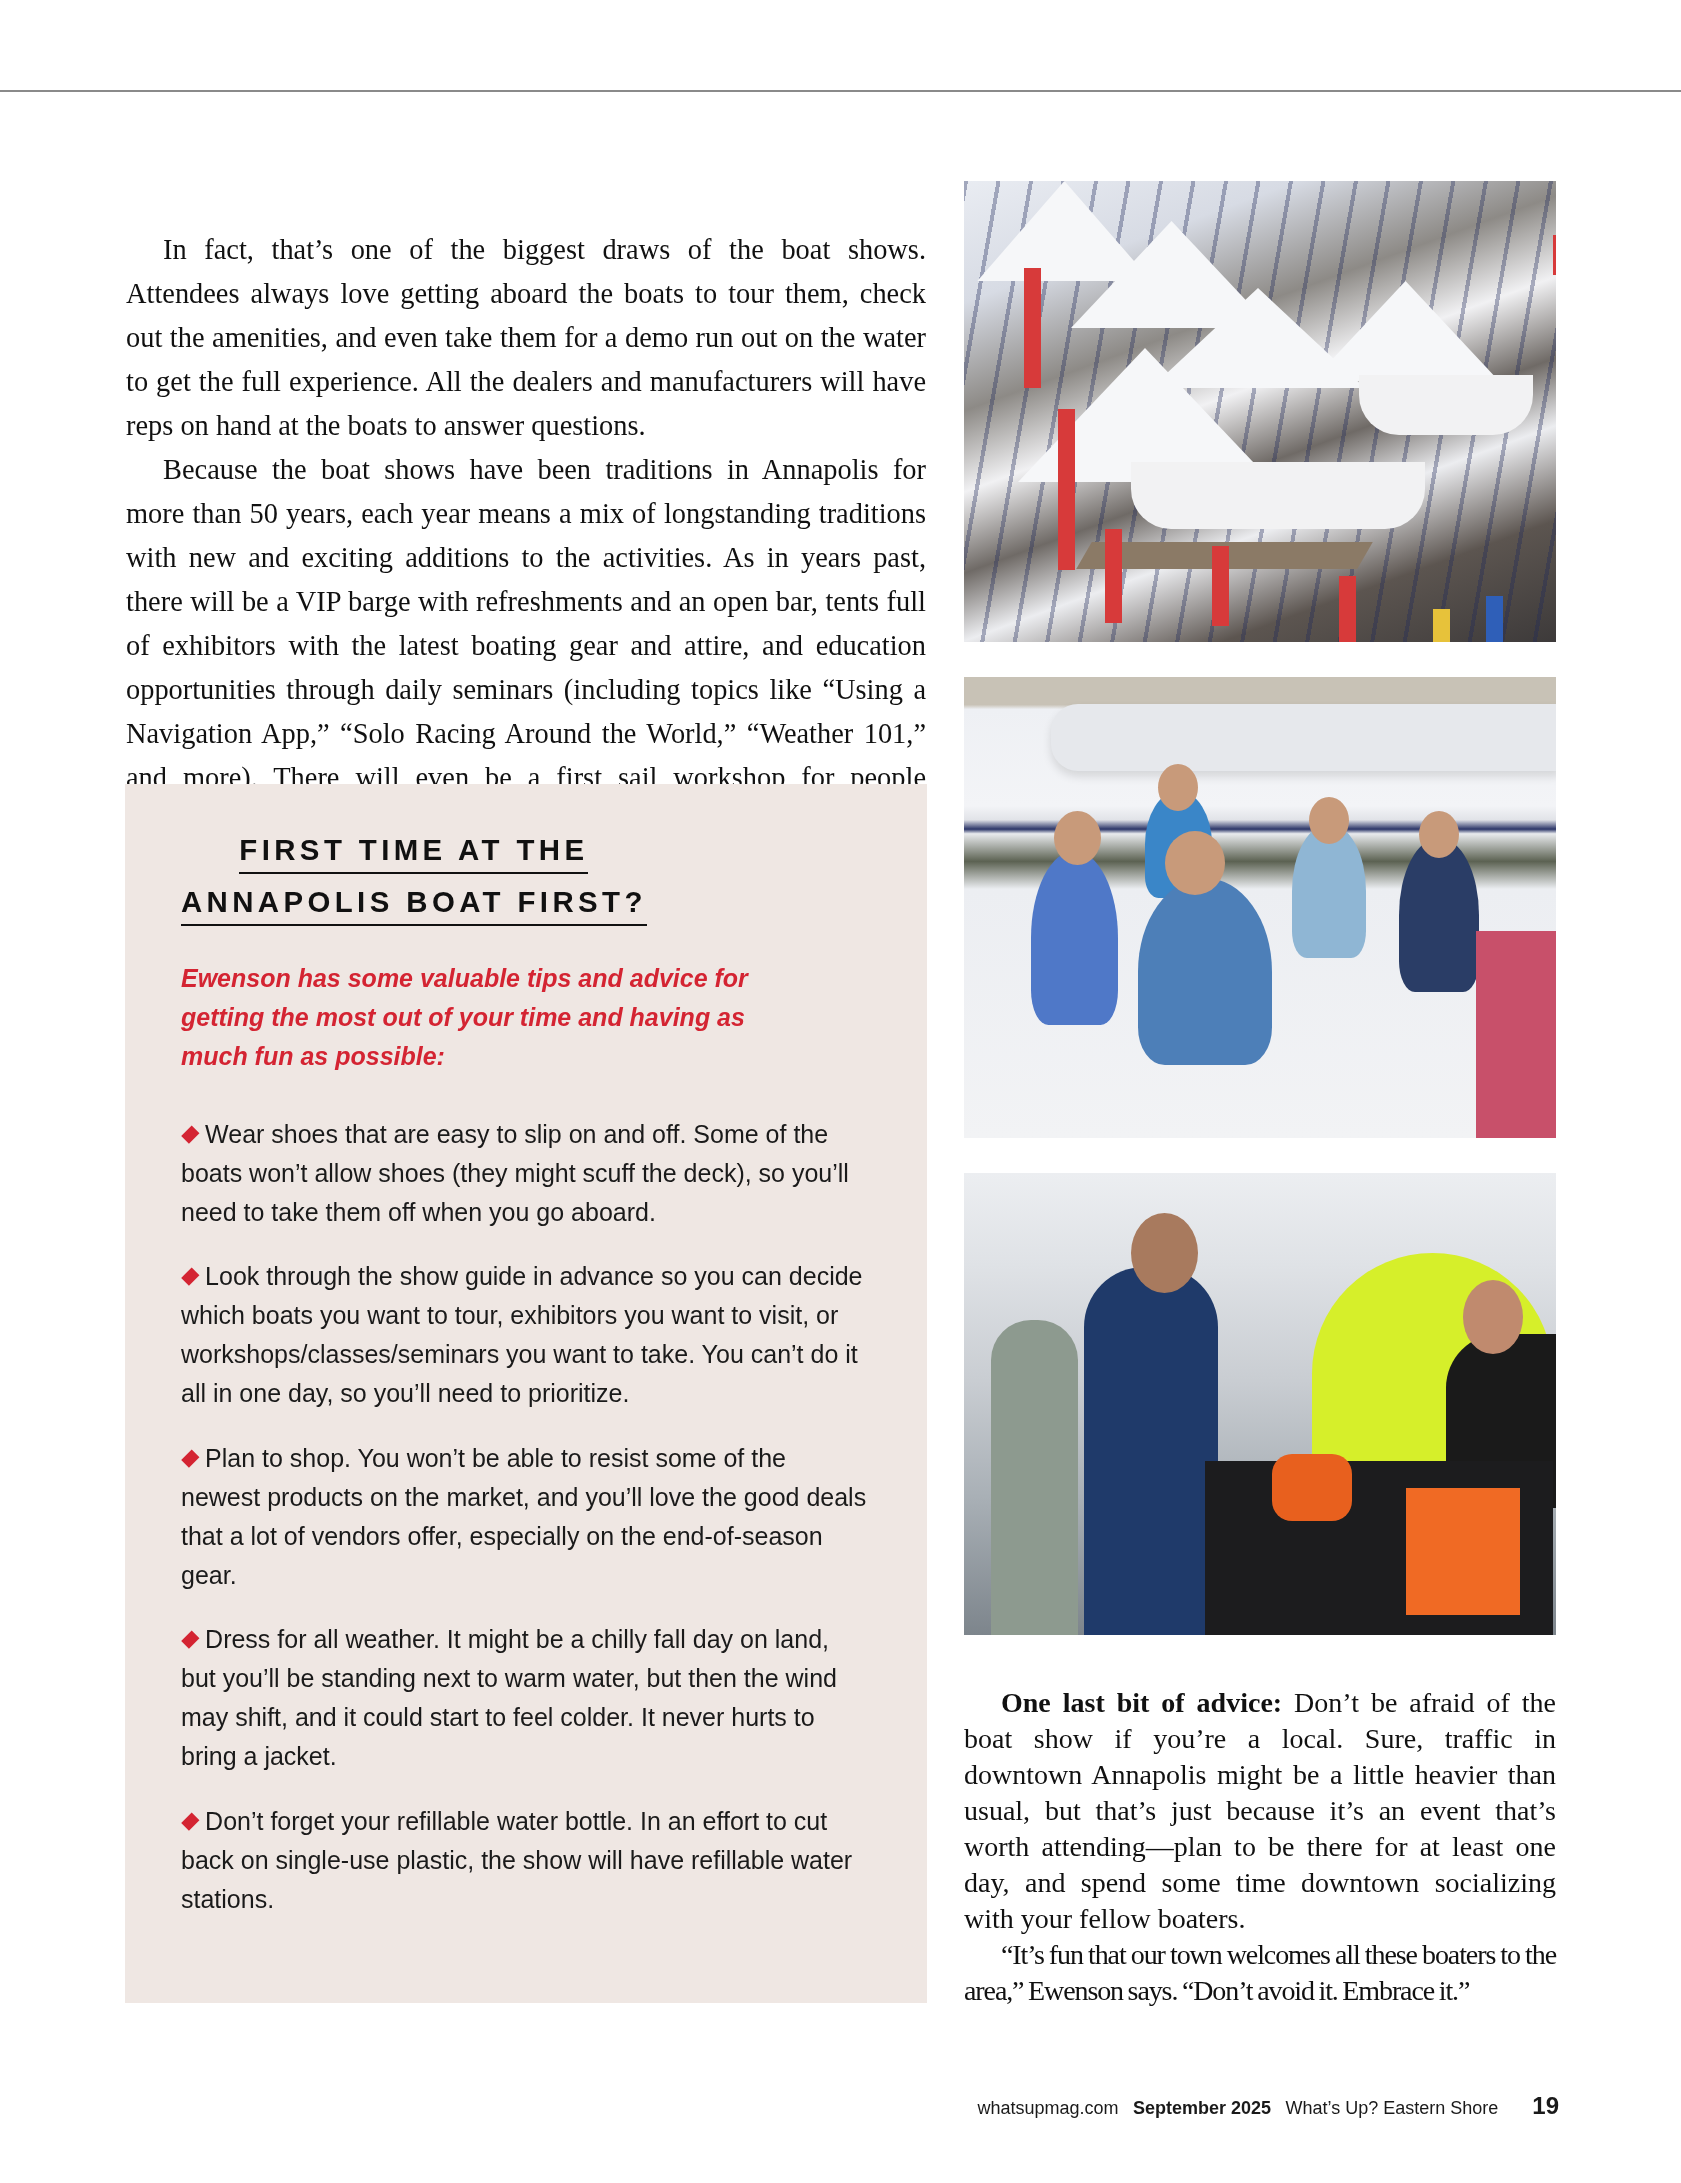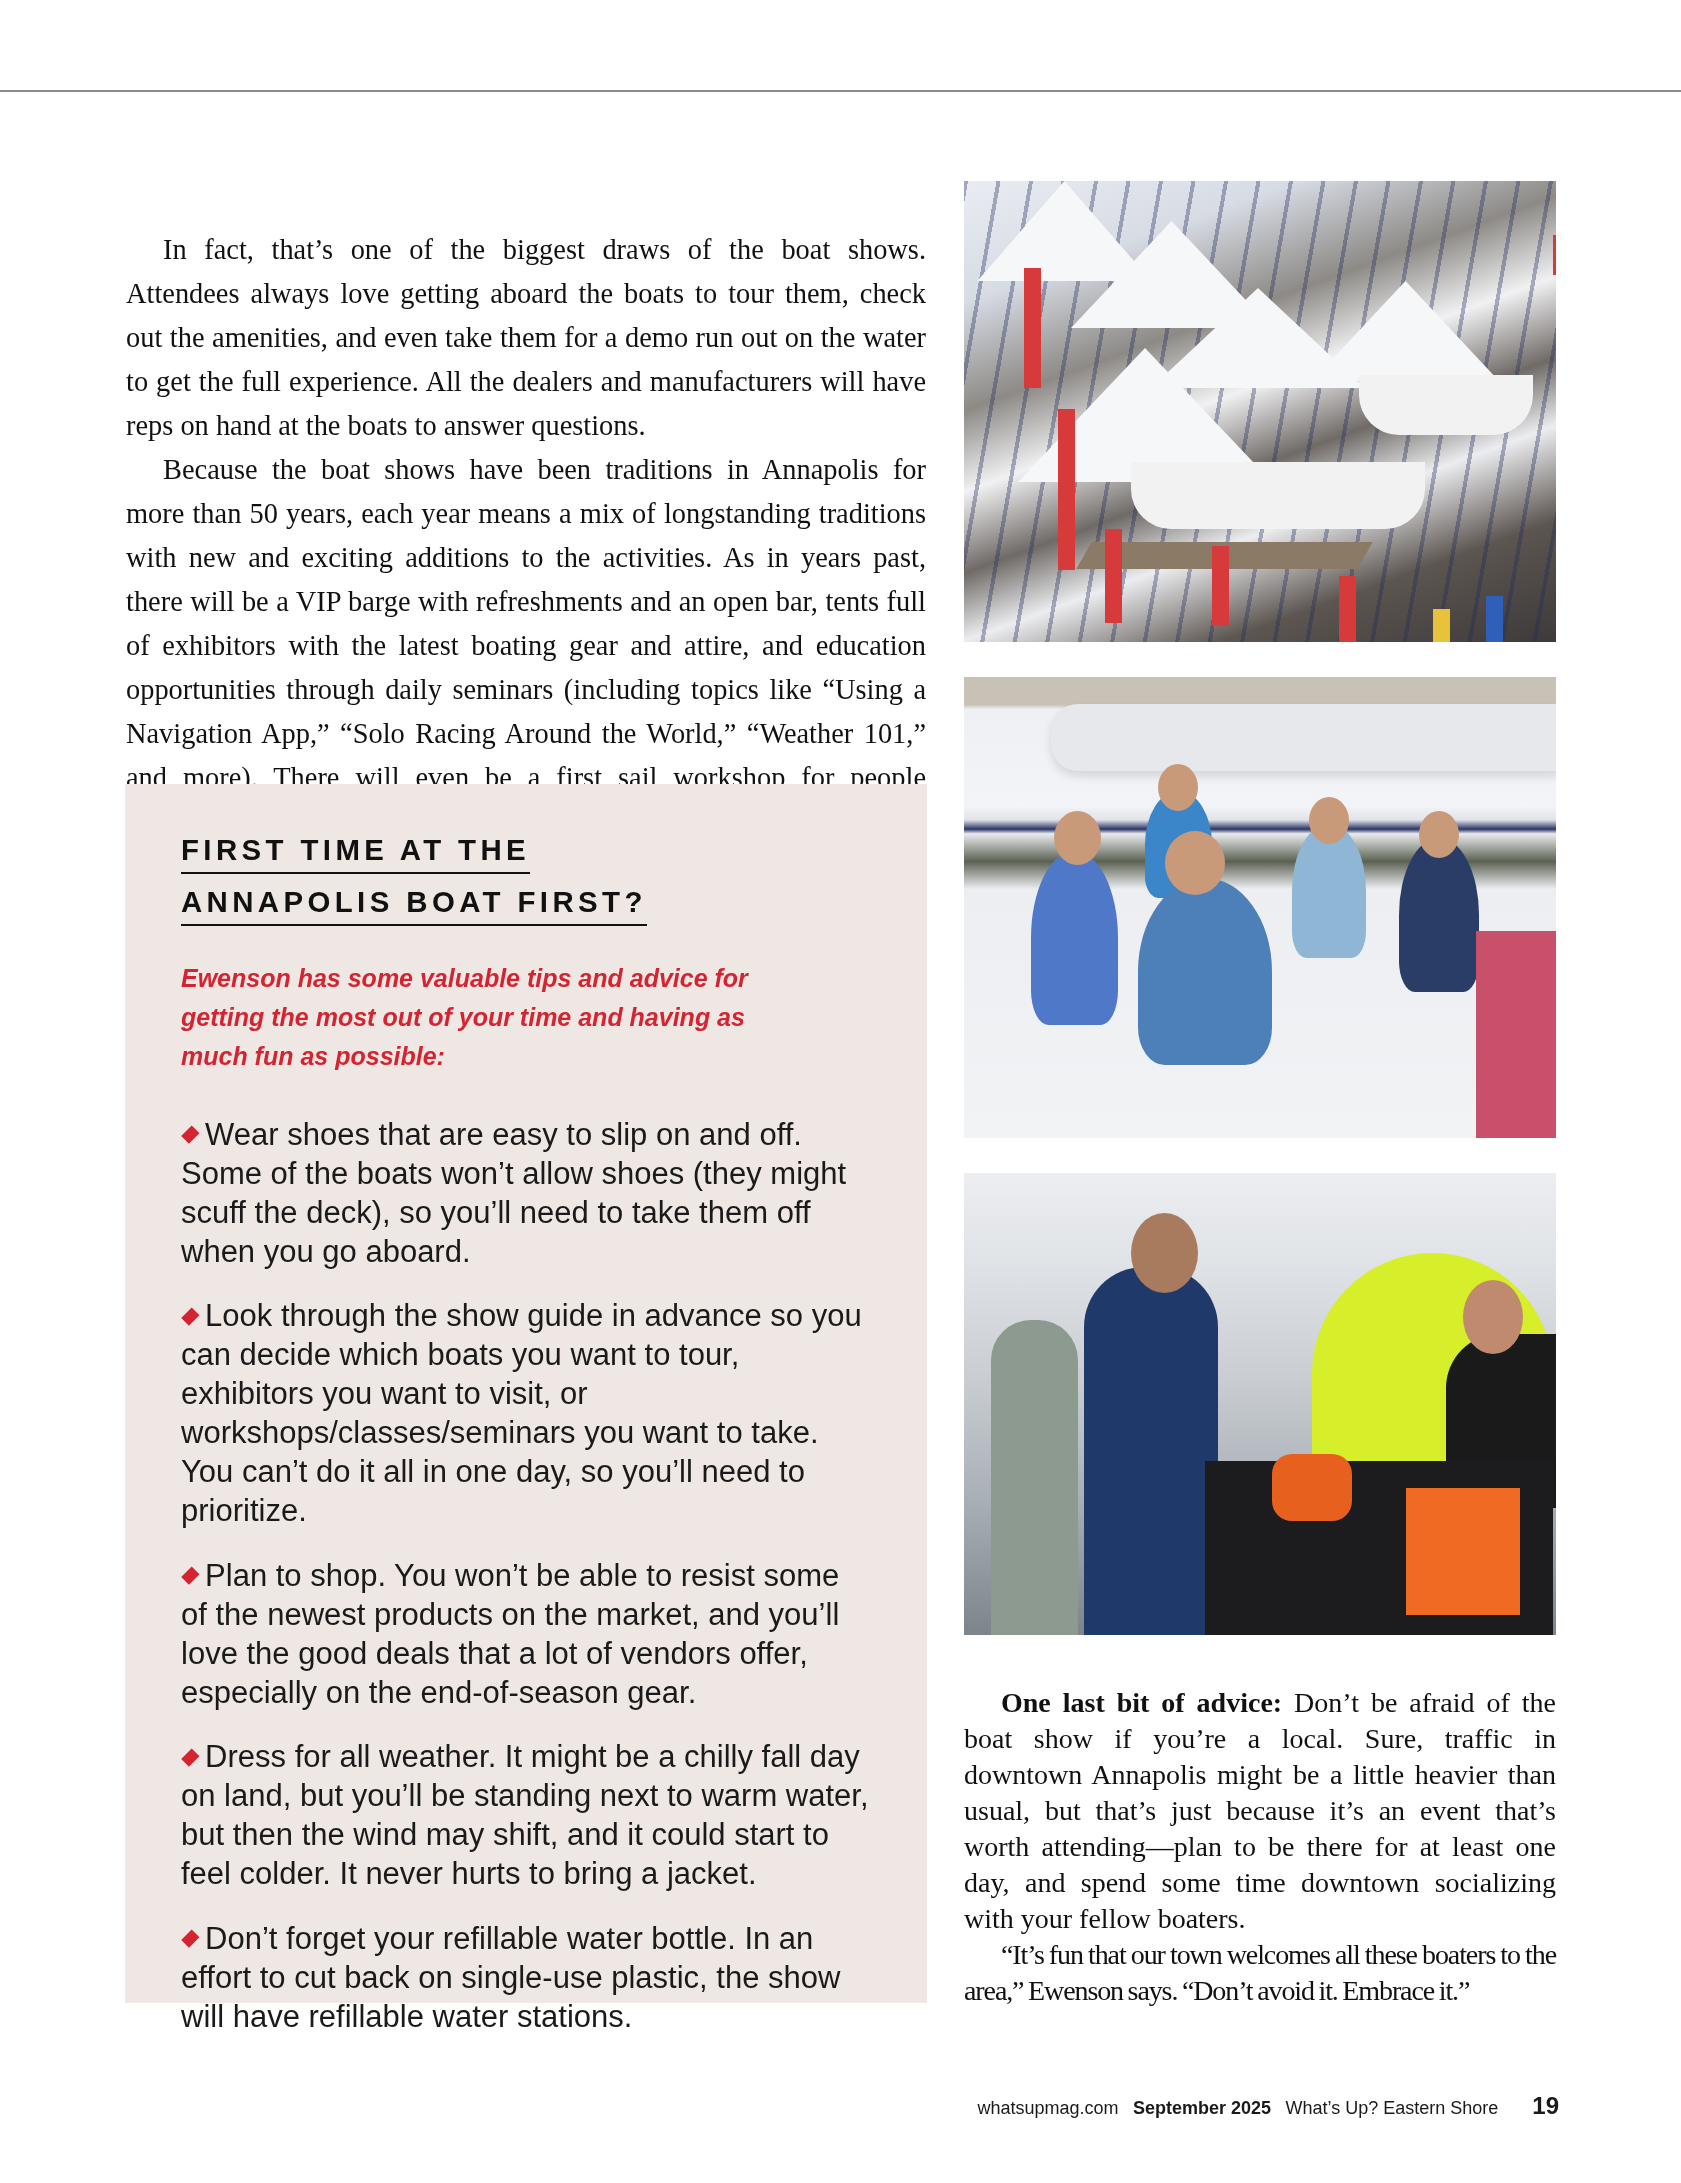--- a/index.html
+++ b/index.html
@@ -16,33 +16,33 @@
   .body-col p { margin: 0; text-indent: 37px; }
 
   
   .sidebar {
     position: absolute; left: 125px; top: 784px; width: 802px; height: 1219px;
     background: #efe7e3;
   }
   .sidebar-title {
     position: absolute; left: 56px; top: 47px;
     font-family: "Liberation Sans", "DejaVu Sans", sans-serif;
-    font-weight: bold; font-size: 29.4px; letter-spacing: 4.4px; color: #111;
+    font-weight: bold; font-size: 29.4px; letter-spacing: 4.4px; color: #111; text-align: center;
   }
   .sidebar-title .line { display: inline-block; border-bottom: 2.7px solid #111; padding-bottom: 4px; margin-bottom: 9.4px; line-height: 37px; }
   .sidebar-title .row { display: block; }
   .sidebar-intro {
     position: absolute; left: 56px; top: 175px; width: 602px;
     font-family: "Liberation Sans", "DejaVu Sans", sans-serif;
     font-weight: bold; font-size: 25px; line-height: 39px; color: #d42432; font-style: italic;
   }
   .tips {
     position: absolute; left: 56px; top: 331px; width: 689px;
     font-family: "Liberation Sans", "DejaVu Sans", sans-serif;
-    font-size: 31px; line-height: 39px; color: #1a1a1a;
+    font-size: 25px; line-height: 39px; color: #1a1a1a;
   }
   .tip { margin: 0 0 25.4px 0; }
   .diamond-icon {
     display: inline-block; width: 10.7px; height: 10.7px; background: #d42432;
     transform: rotate(45deg) scaleY(1.35); margin: 0 9.4px 4px 4px; vertical-align: middle;
   }
 
   
   .photo { position: absolute; left: 964px; width: 592px; overflow: hidden; }
   .photo-1 { top: 181px; height: 461px;

